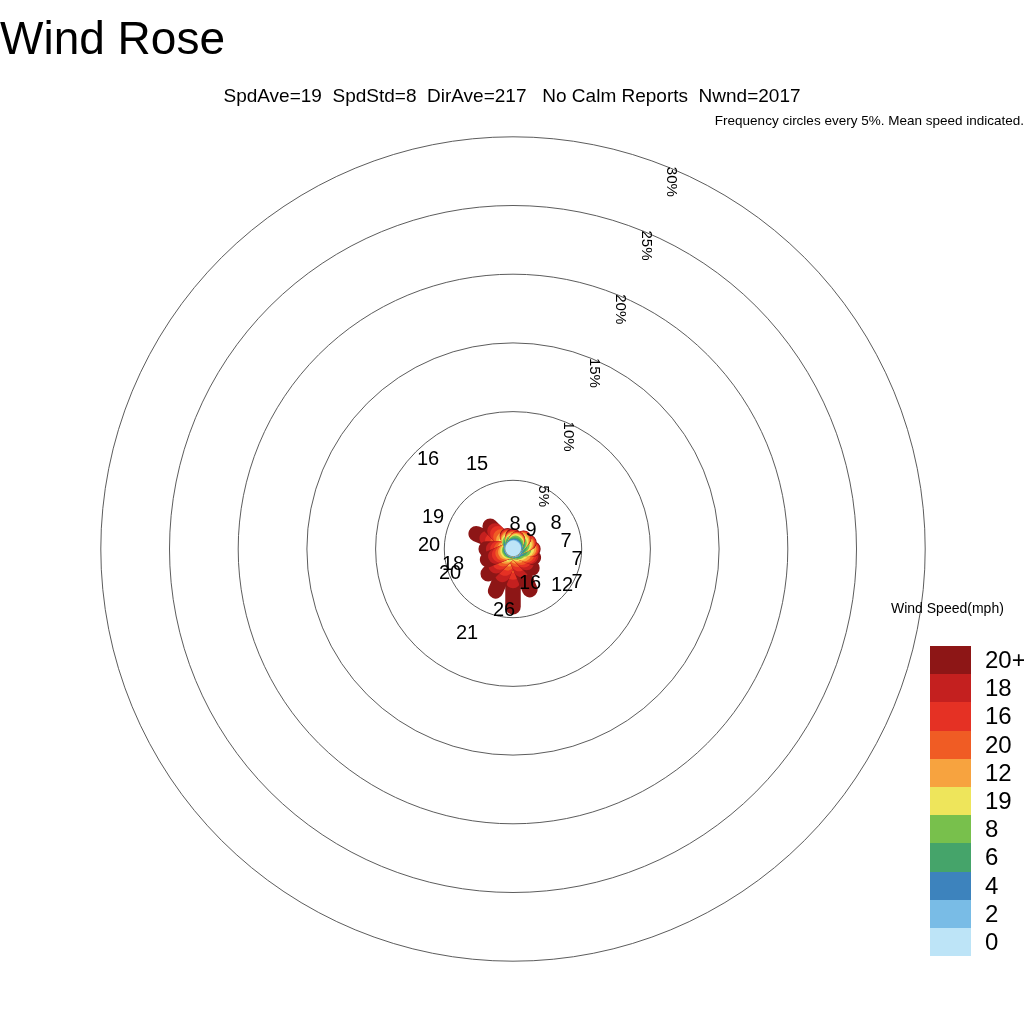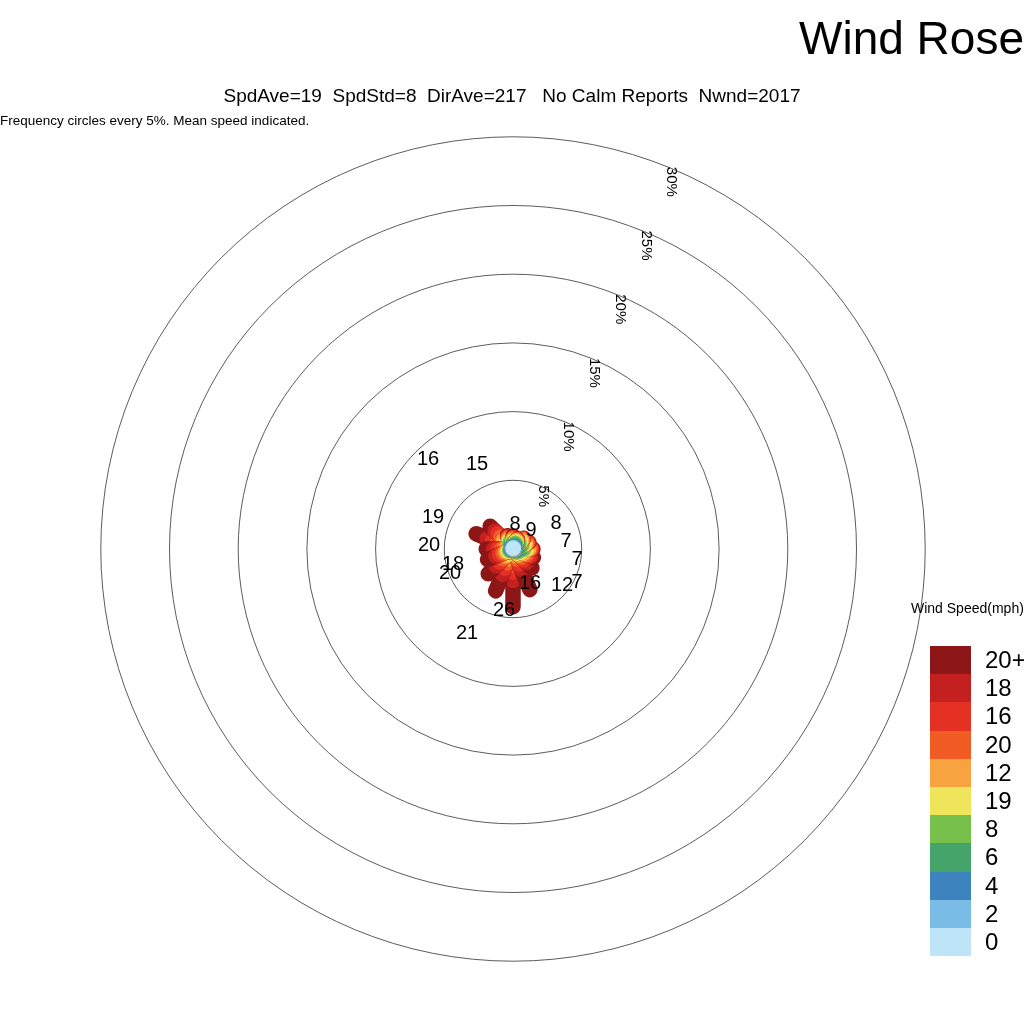--- a/index.html
+++ b/index.html
@@ -14,53 +14,53 @@
     background: #ffffff;
     overflow: hidden;
     font-family: "Liberation Sans", sans-serif;
     color: #000000;
   }
   #title {
     position: absolute;
     top: 8px;
     left: 0;
     width: 1024px;
-    text-align: right;
+    text-align: left;
     font-size: 46px;
     font-weight: normal;
     letter-spacing: 0px;
     line-height: 60px;
   }
   #stats {
     position: absolute;
     top: 84px;
     left: 0;
     width: 1024px;
     text-align: center;
     font-size: 19px;
     line-height: 24px;
     white-space: pre;
   }
   #subtitle {
     position: absolute;
     top: 112px;
     left: 0;
     width: 1024px;
-    text-align: left;
+    text-align: right;
     font-size: 13.5px;
     line-height: 18px;
   }
   #plot {
     position: absolute;
     top: 0;
     left: 0;
   }
   .legend-title {
     position: absolute;
-    left: 911px;
+    left: 891px;
     top: 600px;
     font-size: 14px;
     white-space: nowrap;
   }
   #legend-items {
     position: absolute;
     left: 930px;
     top: 646px;
   }
   .legend-row {

